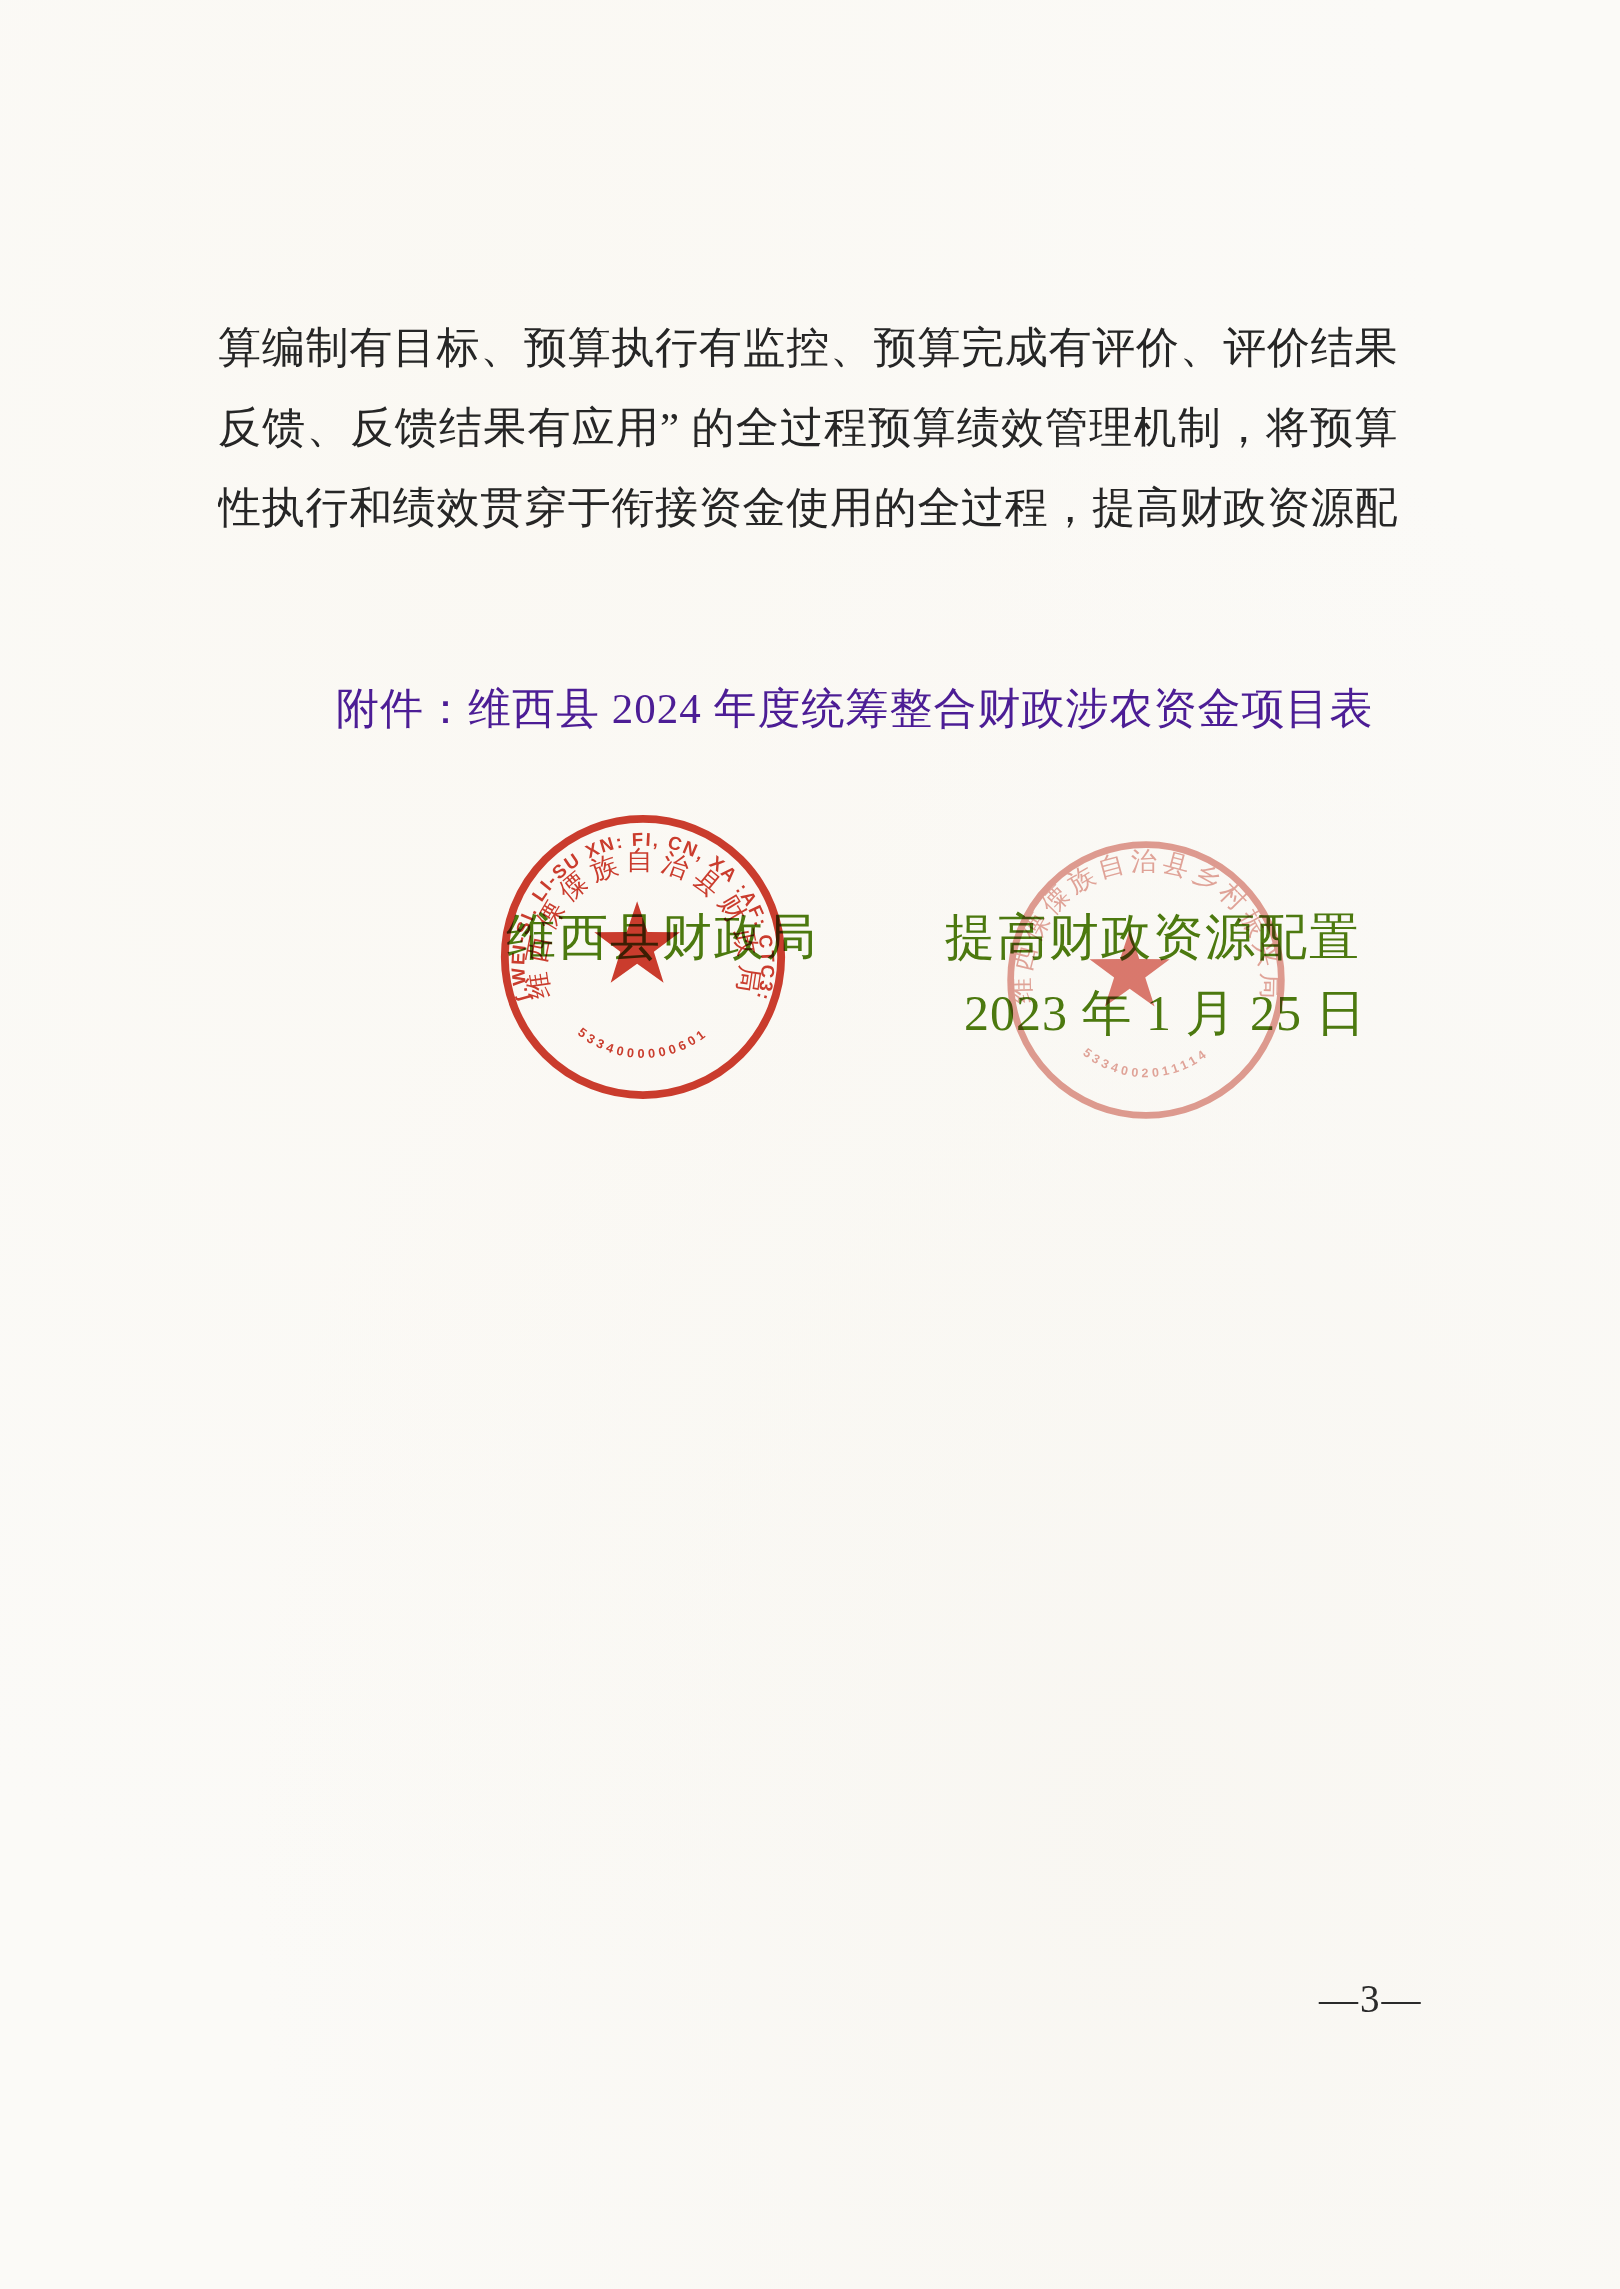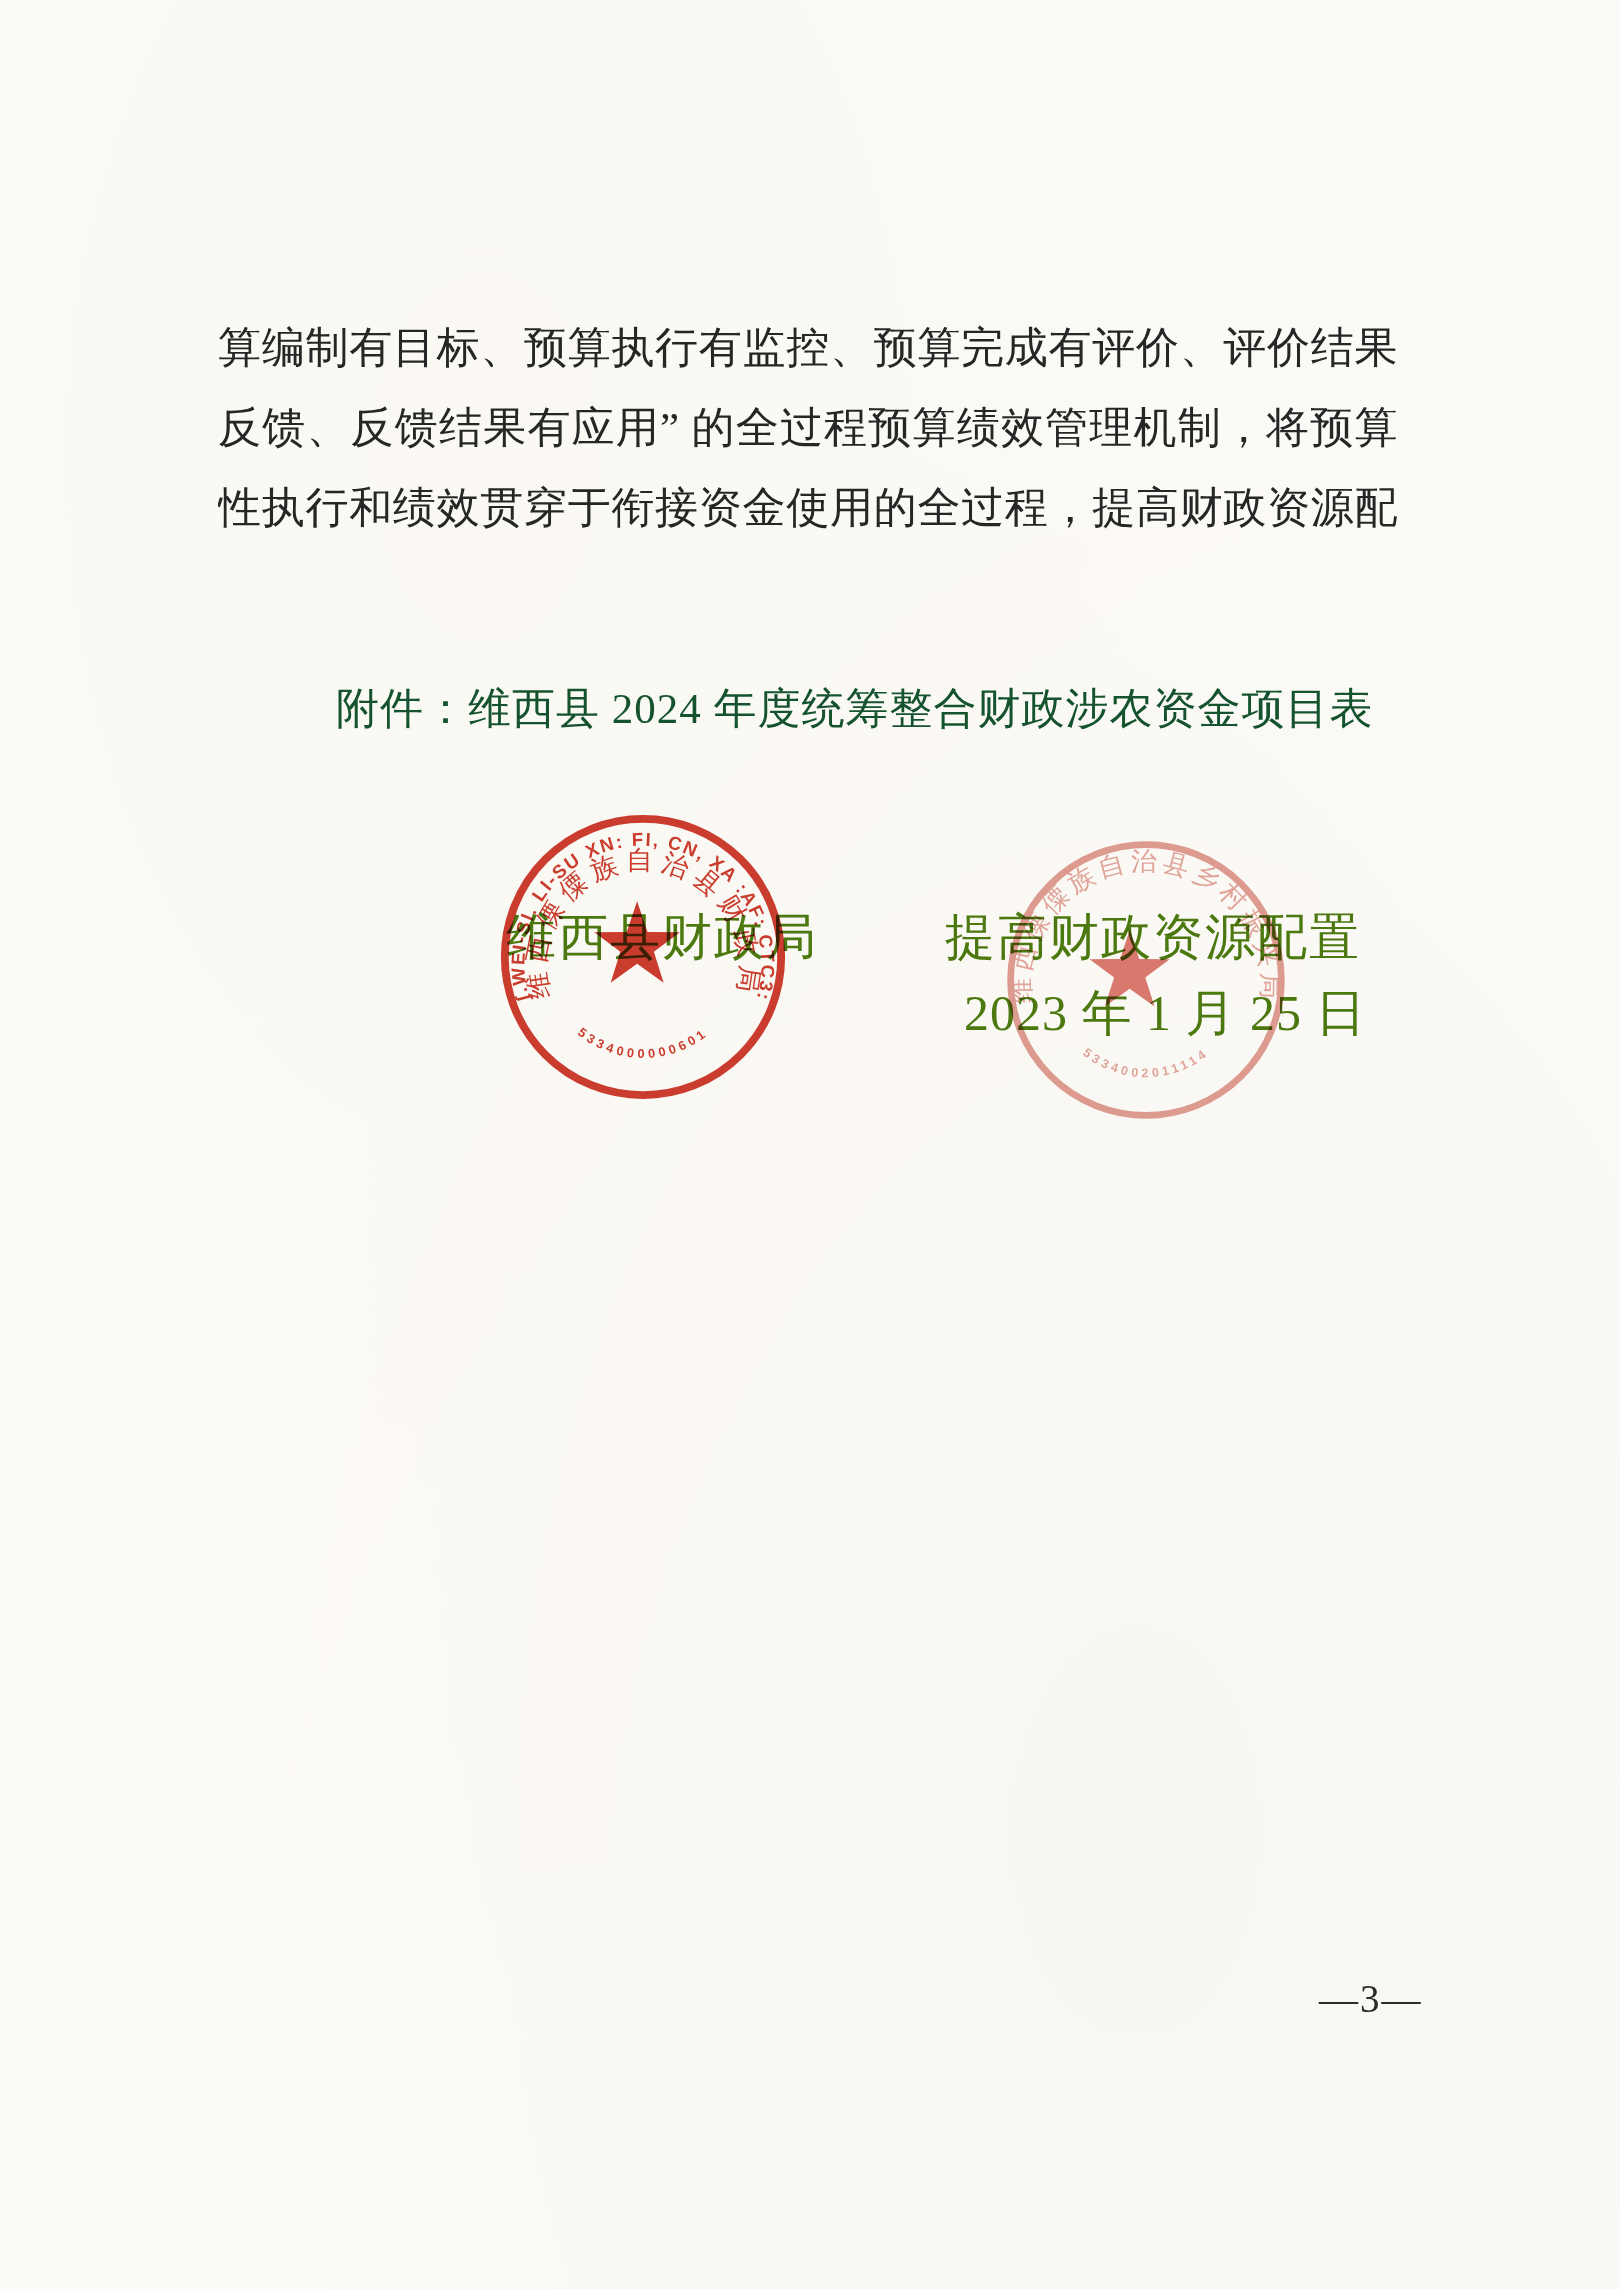--- a/index.html
+++ b/index.html
@@ -22,21 +22,21 @@
   }
   .body-text{
     position:absolute;left:218px;top:308px;width:1180px;
     font-size:43px;line-height:80px;color:#262626;
     letter-spacing:0.5px;
   }
   .body-line{height:80px;white-space:nowrap;}
   .body-line.justified{text-align:justify;text-align-last:justify;white-space:normal;height:80px;overflow:hidden;}
   .attachment-line{
     position:absolute;left:218px;top:678px;width:1235px;
-    font-size:43px;line-height:61px;color:#14532d;
+    font-size:43px;line-height:61px;color:#4c1d95;
     padding-left:118px;letter-spacing:1px;white-space:nowrap;
   }
   .sig{
     position:absolute;font-size:50px;color:#4d7c0f;letter-spacing:2px;
     white-space:nowrap;z-index:3;mix-blend-mode:multiply;
   }
   .sig-left{left:506px;top:904px;}
   .sig-right{left:945px;top:904px;}
   .sig-date{left:964px;top:980px;letter-spacing:1px;}
   .page-number{

